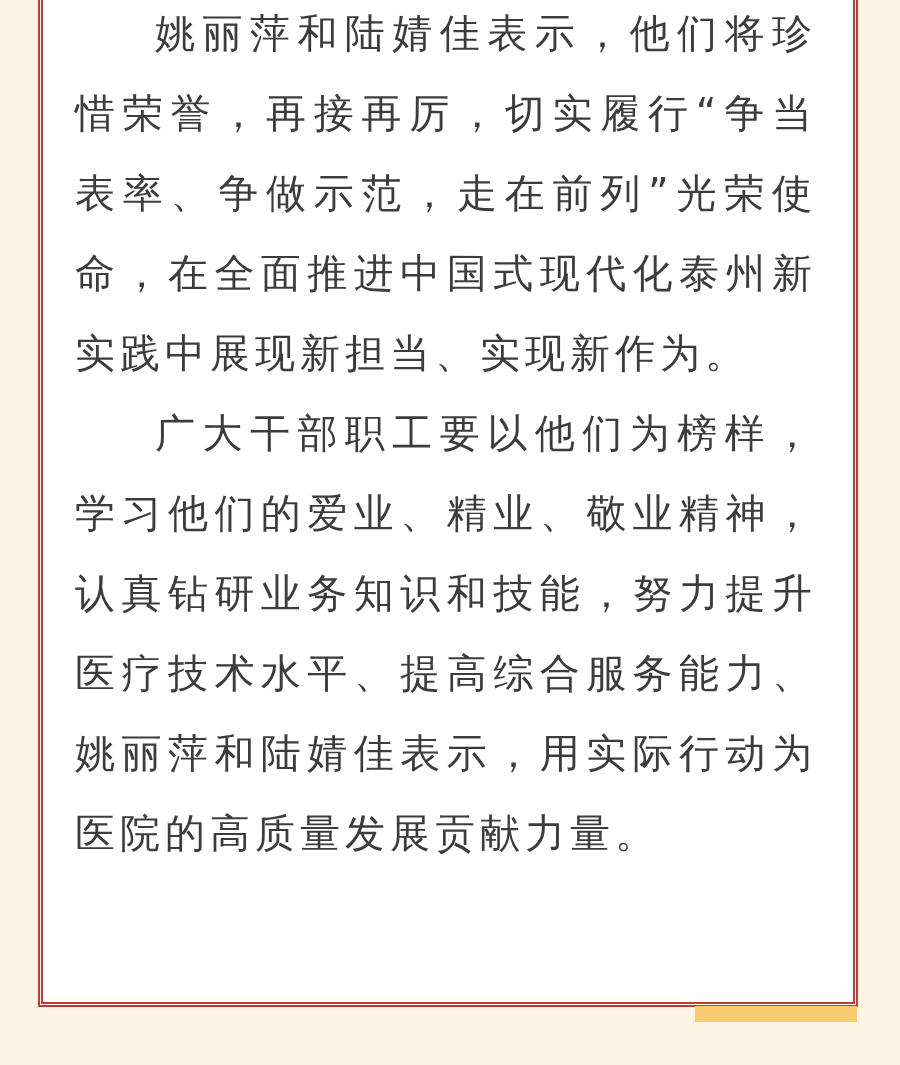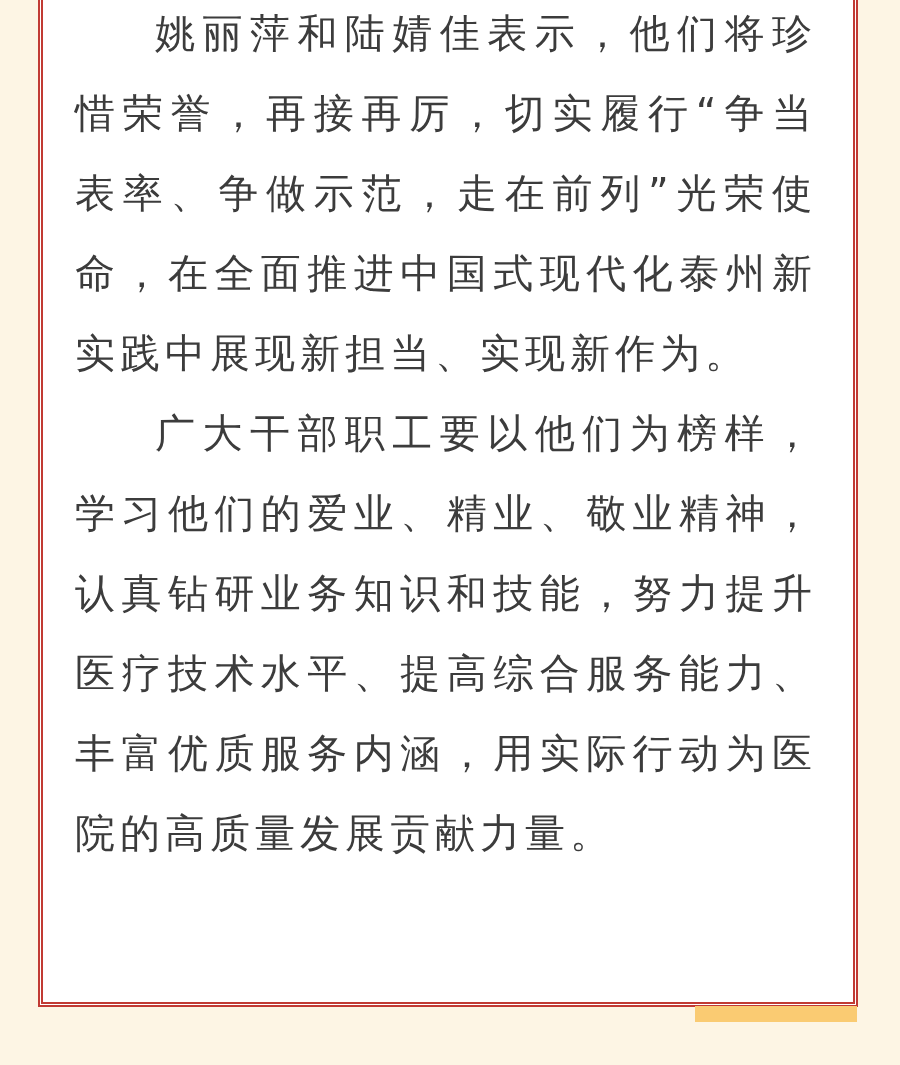--- a/index.html
+++ b/index.html
@@ -48,17 +48,17 @@
     background: var(--accent, #FACB72);
   }
 </style>
 </head>
 <body>
 
 <div class="page">
   <div class="frame">
     <div class="content">
       <p class="para">姚丽萍和陆婧佳表示，他们将珍惜荣誉，再接再厉，切实履行“争当表率、争做示范，走在前列”光荣使命，在全面推进中国式现代化泰州新实践中展现新担当、实现新作为。</p>
-      <p class="para">广大干部职工要以他们为榜样，学习他们的爱业、精业、敬业精神，认真钻研业务知识和技能，努力提升医疗技术水平、提高综合服务能力、丰富优质服务内涵，用实际行动为医院的高质量发展贡献力量。</p>
+      <p class="para">广大干部职工要以他们为榜样，学习他们的爱业、精业、敬业精神，认真钻研业务知识和技能，努力提升医疗技术水平、提高综合服务能力、姚丽萍和陆婧佳表示，用实际行动为医院的高质量发展贡献力量。</p>
     </div>
   </div>
   <div class="accent-bar"></div>
 </div>
 
 </body></html>

